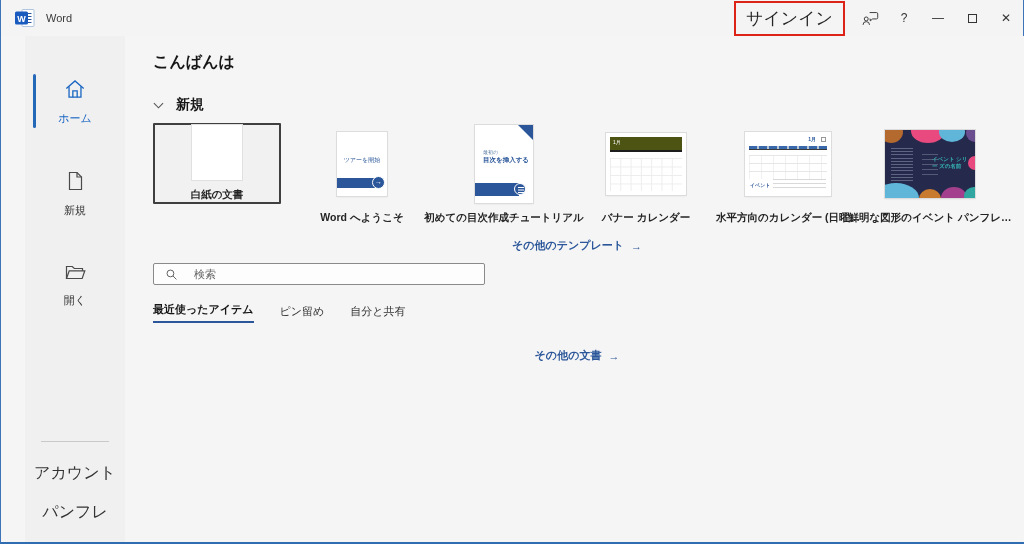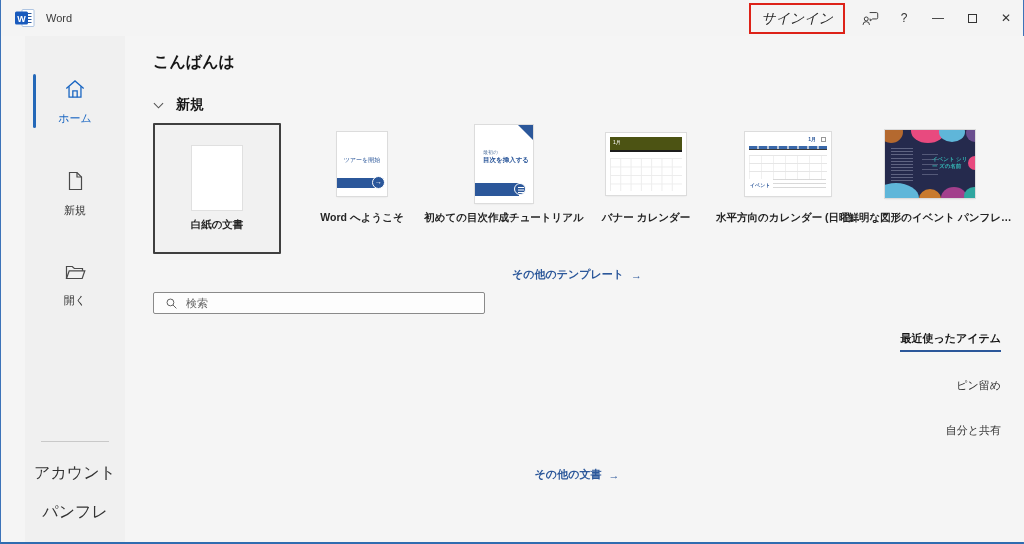--- a/index.html
+++ b/index.html
@@ -11,21 +11,21 @@
     border-left:1px solid #3c73b9;border-right:1px solid #3c73b9;border-bottom:2px solid #2f6cb0;
     background:#f5f5f5;
   }
 
   
   .titlebar{flex:0 0 36px;display:flex;align-items:center;background:#f4f4f4;padding-left:14px;}
   .app-icon{margin-right:11px;display:flex;}
   .app-title{font-size:11px;color:#3a3a3a;}
   .titlebar-right{margin-left:auto;display:flex;align-items:center;height:100%;}
   .signin-box{border:2px solid #dd2218;padding:4px 10px;margin-right:8px;}
-  .signin-label{font-size:14px;color:#262626;font-style:italic;}
+  .signin-label{font-size:17px;color:#262626;}
   .tb-btn{width:34px;height:36px;display:flex;align-items:center;justify-content:center;
           font-size:12px;color:#333;cursor:default;}
   .maxbox{width:9px;height:9px;border:1px solid #333;display:inline-block;}
 
   
   .appbody{flex:1;display:flex;min-height:0;}
   .sidebar{width:100px;background:#f0f0f0;display:flex;flex-direction:column;align-items:center;
            padding-top:28px;flex-shrink:0;margin-left:24px;}
   .nav-item{position:relative;width:100%;display:flex;flex-direction:column;align-items:center;
             gap:9px;padding:12px 0;margin-bottom:18px;}
@@ -44,21 +44,21 @@
   .greeting{font-size:16px;font-weight:bold;color:#161616;margin-top:8px;}
   .section-header{display:flex;align-items:center;gap:12px;margin-top:23px;}
   .section-title{font-size:14px;font-weight:bold;color:#161616;}
 
   
   .cards-row{display:flex;align-items:flex-start;margin-top:9px;}
   .card{width:142px;display:flex;flex-direction:column;align-items:center;cursor:pointer;}
   .card.first{margin-left:10px;}
   .thumb-area{height:82px;display:flex;align-items:center;justify-content:center;}
   .card-label{font-size:10.5px;font-weight:bold;color:#242424;text-align:center;white-space:nowrap;margin-top:6px;}
-  .card-blank{width:128px;height:131px;border:2px solid #3f3f3f;background:#f1f1f1;border-radius:1px;
+  .card-blank{width:128px;height:81px;border:2px solid #3f3f3f;background:#f1f1f1;border-radius:1px;
               display:flex;flex-direction:column;align-items:center;justify-content:center;cursor:pointer;}
   .card-blank .card-label{margin-top:8px;}
   .page-thumb{width:50px;height:64px;background:#fff;box-shadow:0 0 0 1px #e0e0e0;}
   .thumb{position:relative;background:#fff;box-shadow:0 0 0 1px #dcdcdc,0 1px 2px rgba(0,0,0,.10);}
 
   
   .thumb-welcome{width:50px;height:64px;}
   .tw-text{position:absolute;top:24px;width:100%;text-align:center;font-size:6px;color:#2b579a;}
   .tw-band{position:absolute;bottom:8px;left:0;width:40px;height:10px;background:#2b579a;}
   .tw-circle{position:absolute;right:-8px;top:-2px;width:13px;height:13px;border-radius:50%;
@@ -110,26 +110,26 @@
   .bt-lines{position:absolute;left:6px;top:18px;width:22px;height:34px;opacity:.55;
             background:repeating-linear-gradient(to bottom,#8e93ad 0 1px,transparent 1px 3.2px);}
   .bt-mid{position:absolute;left:37px;top:24px;width:16px;height:22px;opacity:.45;
             background:repeating-linear-gradient(to bottom,#8e93ad 0 1px,transparent 1px 5px);}
   .bt-title{position:absolute;right:7px;top:26px;width:36px;font-size:5.5px;font-weight:bold;
             color:#35b7b5;line-height:1.35;}
 
   
   .link-row{display:flex;justify-content:center;margin-top:13px;}
   .link{display:flex;align-items:center;gap:7px;font-size:11px;font-weight:bold;color:#2b579a;cursor:pointer;}
-  .search-box{margin-top:10px;width:332px;height:22px;display:flex;align-items:center;gap:8px;
+  .search-box{margin-top:10px;width:332px;height:22px;display:flex;align-items:center;gap:16px;
               background:#fdfdfd;border:1px solid #8a8a8a;border-radius:2px;padding-left:11px;}
   .search-box input{border:none;outline:none;background:transparent;font-size:11px;color:#333;flex:1;
               font-family:inherit;}
   .search-box input::placeholder{color:#616161;}
-  .tabs{display:flex;gap:26px;margin-top:17px;align-items:flex-end;flex-direction:column;}
+  .tabs{display:flex;gap:26px;margin-top:17px;align-items:flex-end;}
   .tab{font-size:11px;color:#333;padding-bottom:4px;cursor:pointer;}
   .tab.active{font-weight:bold;color:#161616;border-bottom:2px solid #2b579a;}
   .empty-msg{margin-top:12px;font-size:10.5px;color:#3b3b3b;}
   .docs-link-row{margin-top:25px;}
 </style>
 </head>
 <body>
 
 <div class="window">
 

